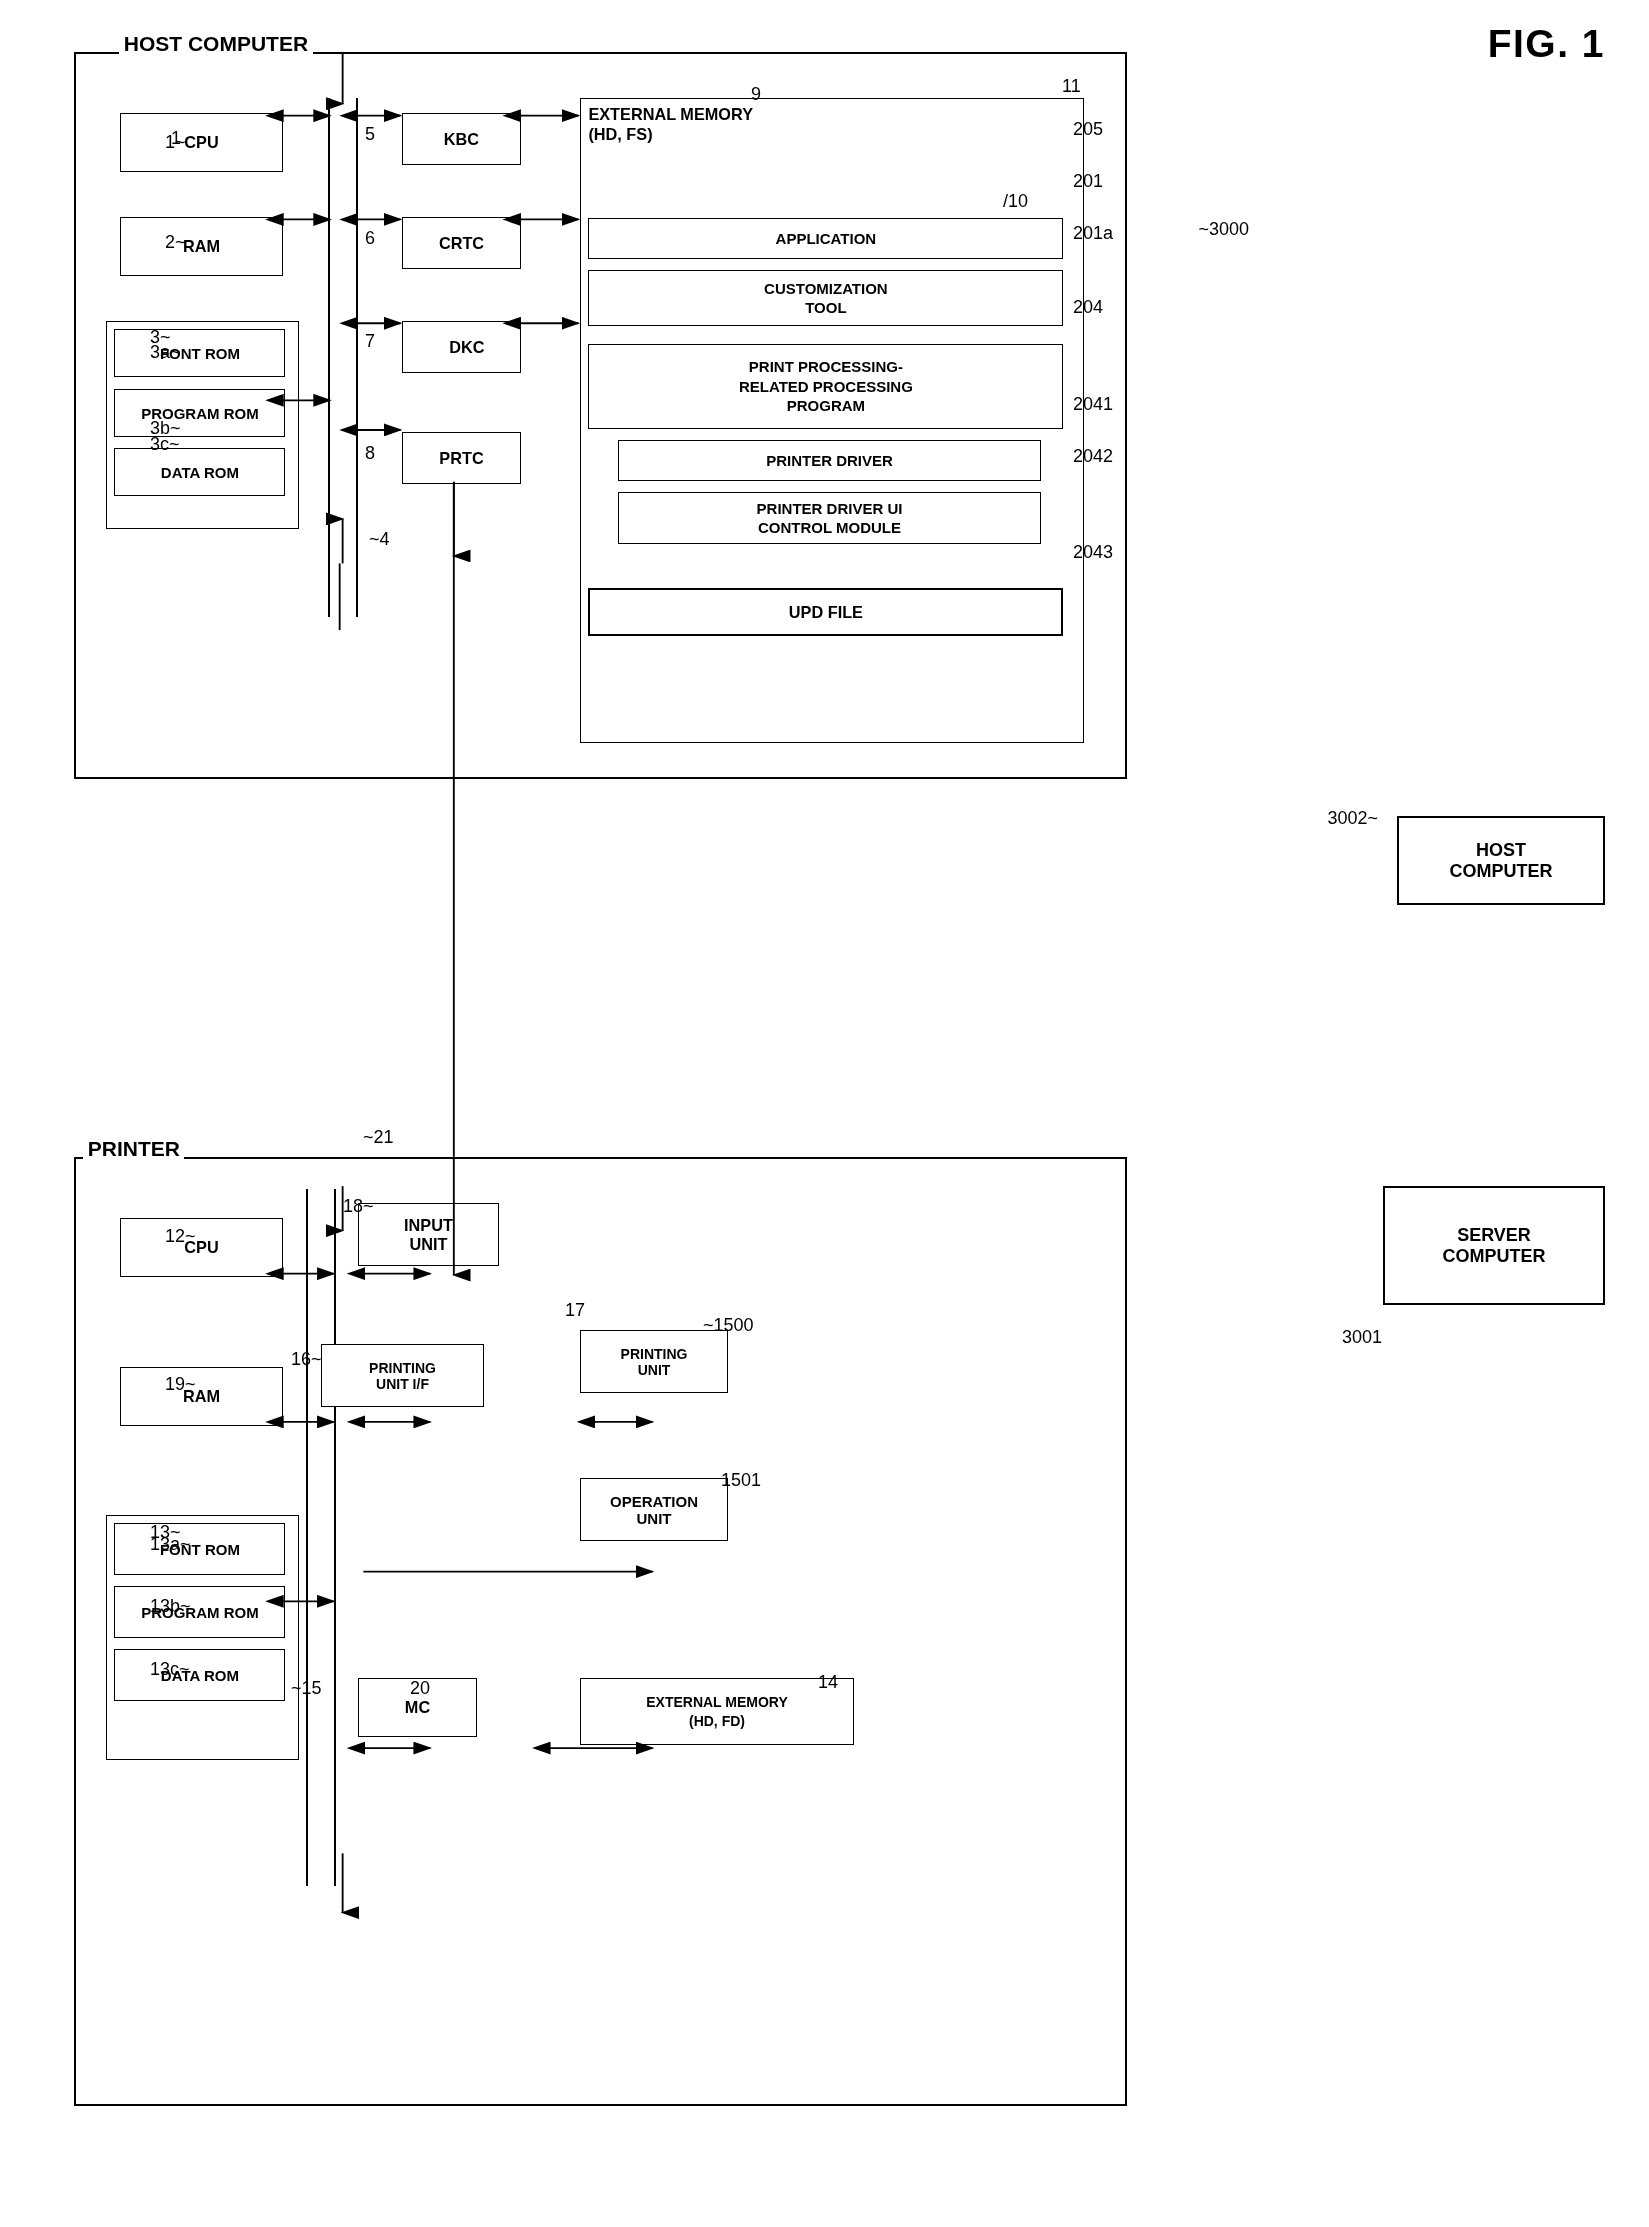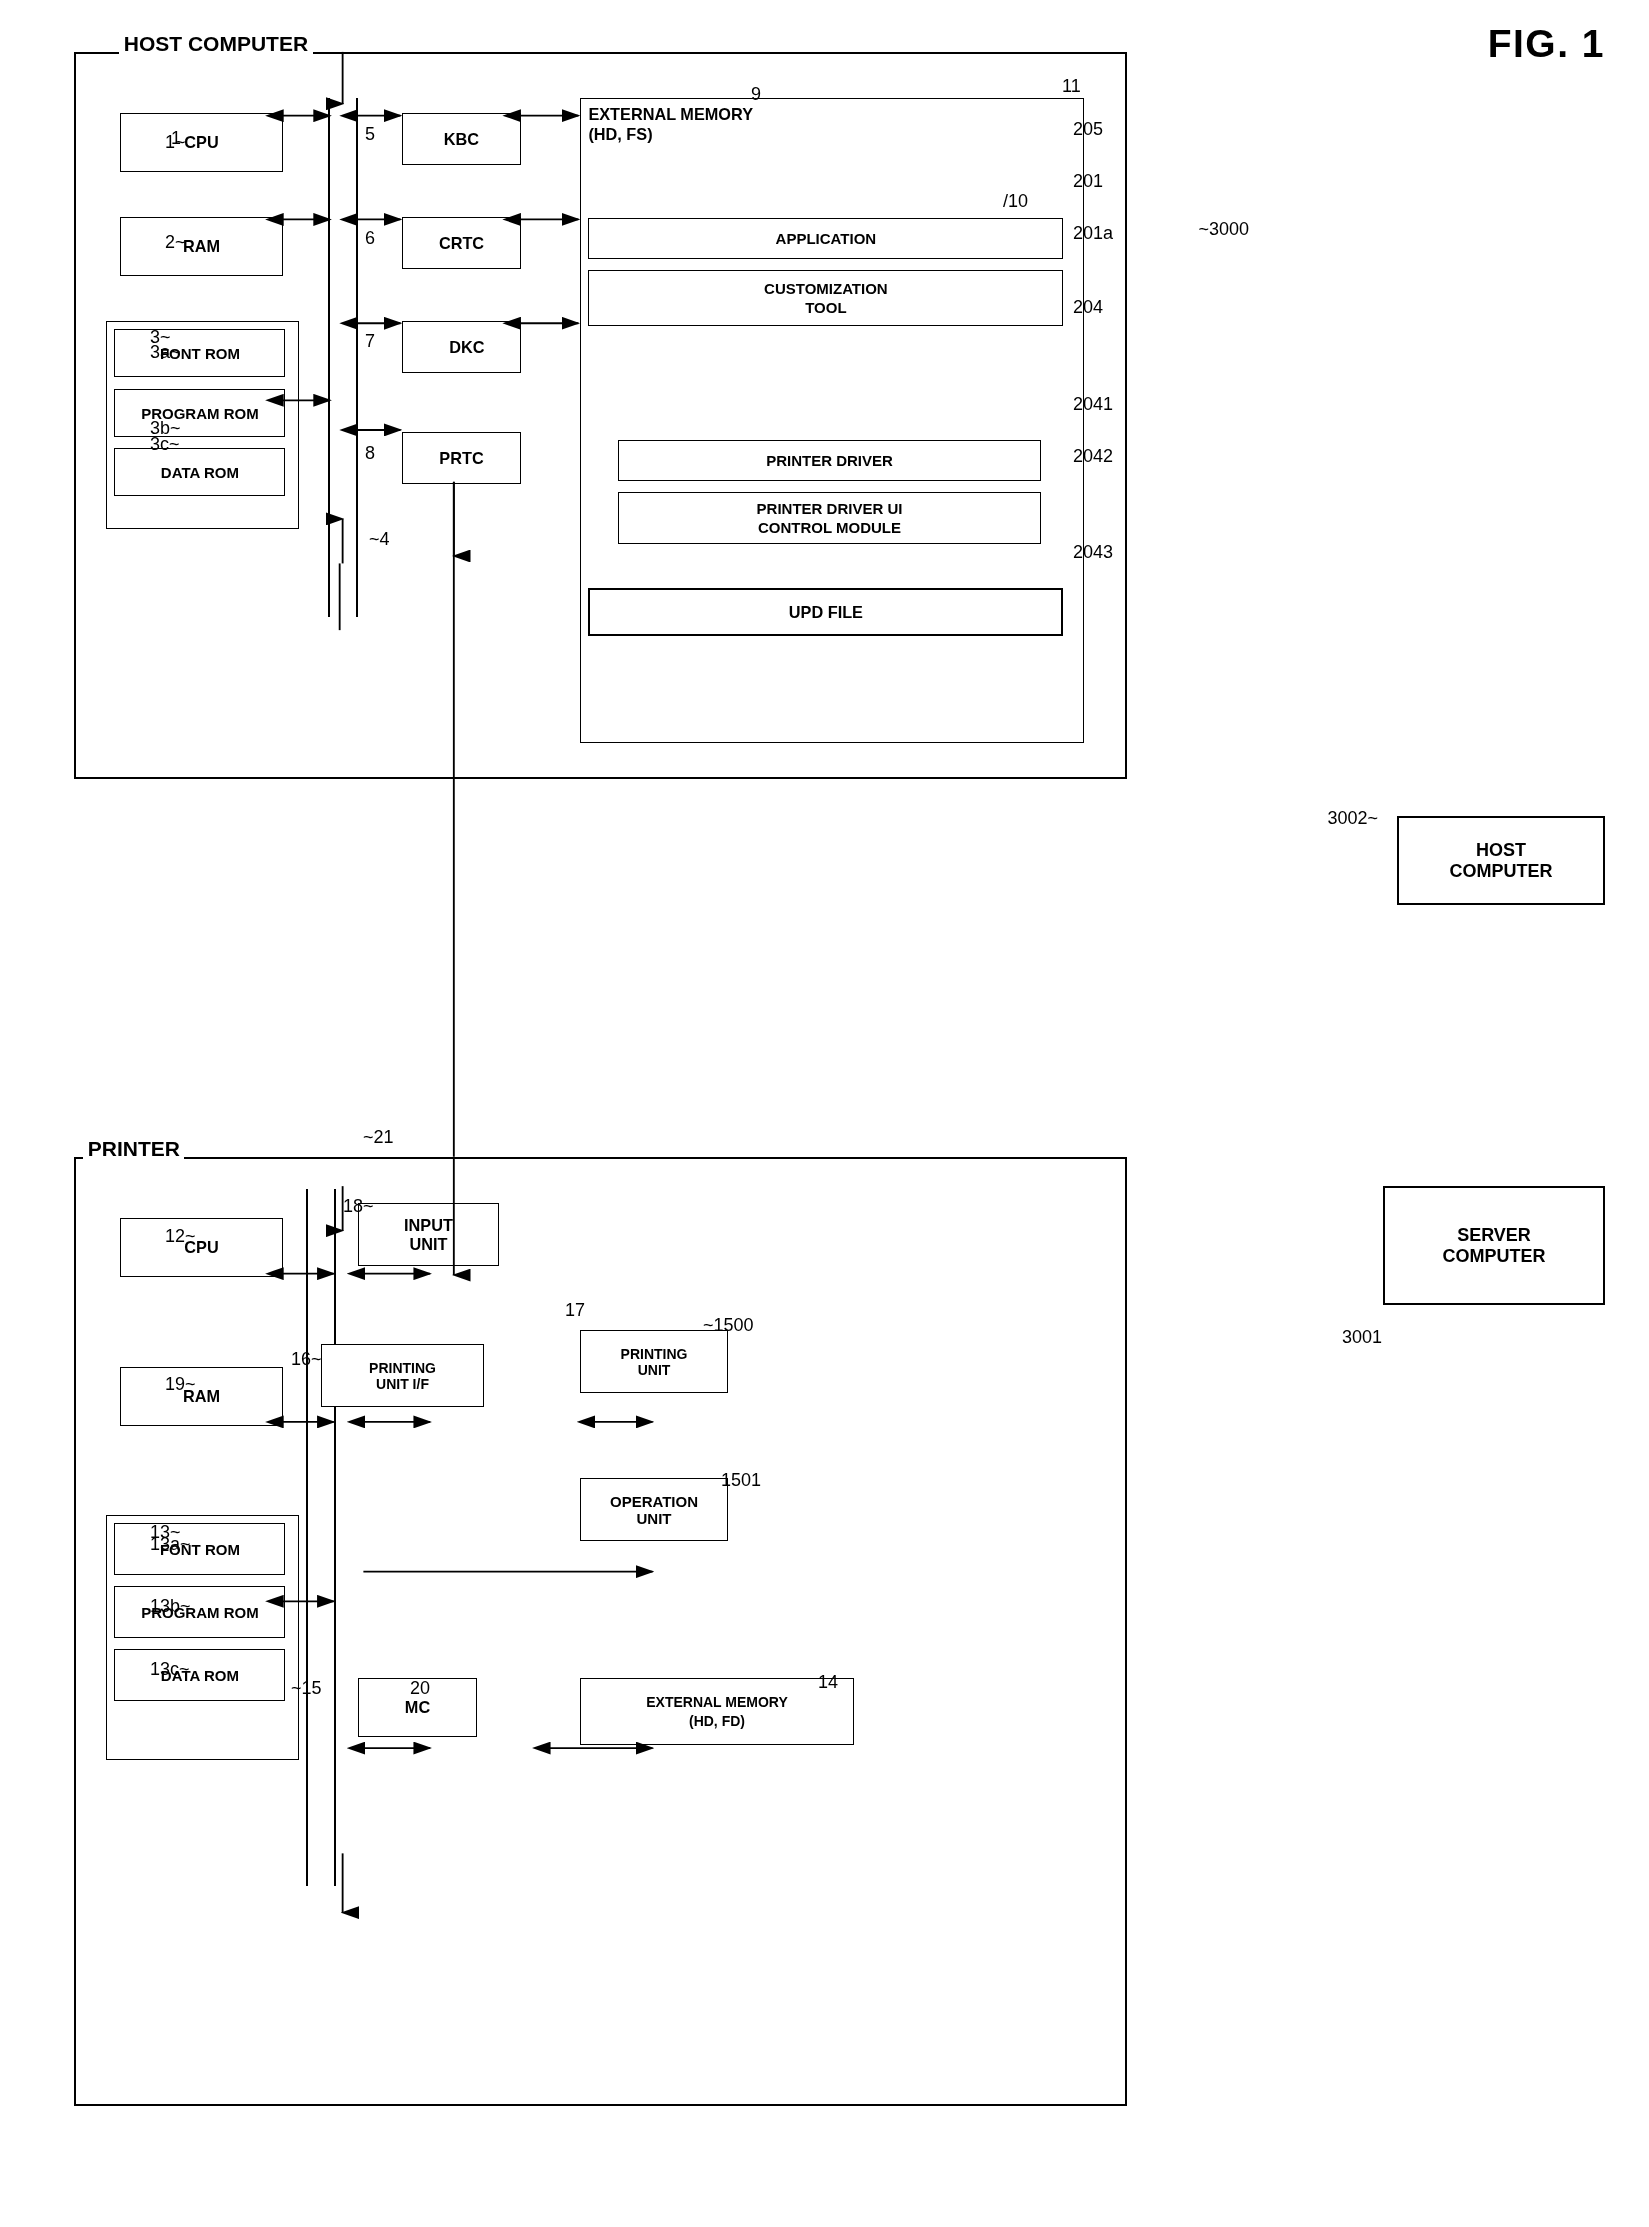--- a/index.html
+++ b/index.html
@@ -388,20 +388,21 @@
   <div class="box hc-prtc">PRTC</div>
 
   <div class="box hc-keyboard">KEYBOARD</div>
 
   <div class="box hc-crt">CRT</div>
 
   <div class="hc-extmem-outer">
     <div class="hc-extmem-title">EXTERNAL MEMORY<br>(HD, FS)</div>
     <div class="hc-application">APPLICATION</div>
     <div class="hc-customization">CUSTOMIZATION<br>TOOL</div>
+    <div class="hc-print-proc">PRINT PROCESSING-<br>RELATED PROCESSING<br>PROGRAM</div>
     <div class="hc-printer-driver">PRINTER DRIVER</div>
     <div class="hc-printer-driver-ui">PRINTER DRIVER UI<br>CONTROL MODULE</div>
     <div class="hc-upd-file">UPD FILE</div>
   </div>
 
   <span class="num-label" style="top:74px;left:95px;">1</span>
   <span class="num-label" style="top:78px;left:89px;">1~</span>
   <span class="num-label" style="top:178px;left:89px;">2~</span>
   <span class="num-label" style="top:273px;left:74px;">3~</span>
   <span class="num-label" style="top:288px;left:74px;">3a~</span>

